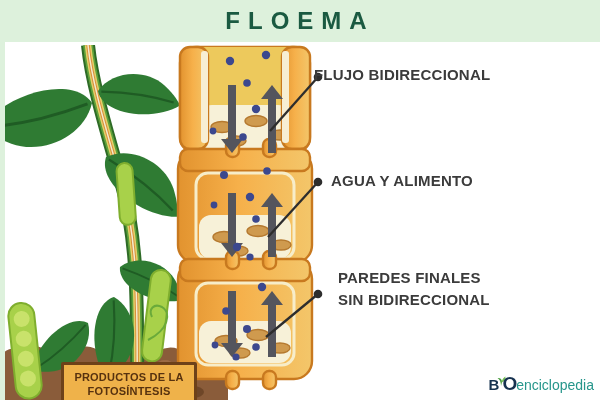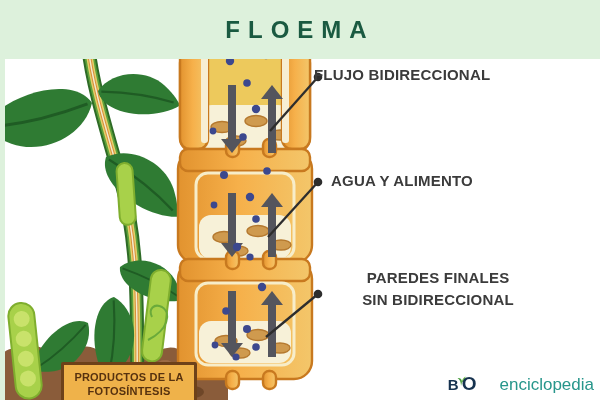--- a/index.html
+++ b/index.html
@@ -1,35 +1,35 @@
 <!DOCTYPE html>
 <html style="--c-header-bg: #ddf1dc; --c-title: #1a5a41; --c-label-text: #3b3b3b; --c-tube-outline: #c8791f; --c-cell-yellow: #edc95c; --c-cell-cream: #f7f1d8; --c-sieve-pore: #cf9a4e; --c-arrow: #54555d; --c-particle-dot: #3c488e; --c-leaf-green: #2f7b33; --c-pod-green: #a8d14a; --c-soil-brown: #8a5c3a; --c-pointer: #2d2d2d; --c-box-bg: #efb24a; --c-box-border: #6d4119; --c-box-text: #57320f; --c-logo-dark: #16324f; --c-logo-teal: #27968b;"><head>
 <meta charset="utf-8">
 <style>
   html,body{margin:0;padding:0;background:#fff;}
   .canvas{position:relative;width:600px;height:400px;overflow:hidden;background:#fff;
           font-family:"Liberation Sans", sans-serif;}
-  .header{position:absolute;left:0;top:0;width:600px;height:59px;background:var(--c-header-bg);
+  .header{position:absolute;left:0;top:0;width:600px;height:42px;background:var(--c-header-bg);
           z-index:5;display:flex;align-items:center;justify-content:center;}
   .title{font-size:24px;font-weight:700;letter-spacing:8px;color:var(--c-title);}
   .left-strip{position:absolute;left:0;top:0;width:5px;height:400px;background:var(--c-header-bg);z-index:4;}
   .diagram-svg{position:absolute;left:0;top:45px;z-index:1;}
   .lbl{position:absolute;z-index:3;font-weight:700;color:var(--c-label-text);
        font-size:15px;letter-spacing:0.2px;white-space:nowrap;}
   .lbl1{left:314px;top:66px;}
   .lbl2{left:331px;top:172px;}
-  .lbl3{left:338px;top:267px;width:200px;text-align:center;line-height:22px;white-space:normal;}
+  .lbl3{left:338px;top:267px;width:200px;line-height:22px;white-space:normal;}
   .products-box{position:absolute;left:61px;top:362px;width:136px;height:50px;z-index:3;
       background:var(--c-box-bg);border:3px solid var(--c-box-border);border-radius:2px;
       color:var(--c-box-text);font-weight:700;font-size:11px;line-height:13.5px;
       text-align:center;padding-top:6px;box-sizing:border-box;letter-spacing:0.2px;}
   .brand{position:absolute;right:6px;bottom:5px;z-index:3;display:flex;align-items:baseline;}
   .brand .b{font-size:15px;font-weight:800;color:var(--c-logo-dark);}
   .brand .o{font-size:19px;font-weight:800;color:var(--c-logo-dark);margin-left:-1px;}
-  .brand .rest{font-size:17px;font-weight:500;color:var(--c-logo-teal);margin-left:-1px;padding-left:24px;}
+  .brand .rest{font-size:14px;font-weight:500;color:var(--c-logo-teal);margin-left:-1px;}
   .brand .leafwrap{width:9px;height:12px;margin-left:-2px;margin-right:-3px;align-self:flex-start;}
   
   .s-out{stroke:var(--c-tube-outline);stroke-width:2.4;}
   .f-tube{fill:url(#gt);}
   .f-yellow{fill:var(--c-cell-yellow);}
   .f-cream{fill:var(--c-cell-cream);}
   .f-pore{fill:var(--c-sieve-pore);stroke:#b5792f;stroke-width:1.4;}
   .f-arrow{fill:var(--c-arrow);}
   .f-dot{fill:var(--c-particle-dot);}
   .f-soil{fill:var(--c-soil-brown);}

